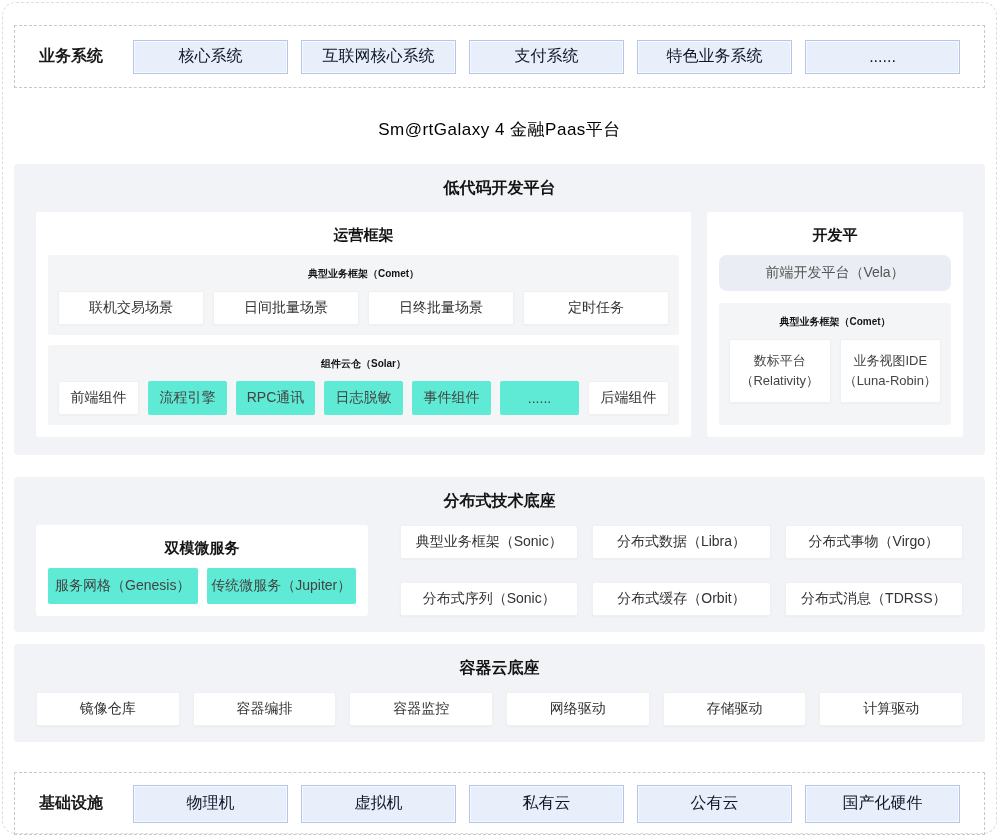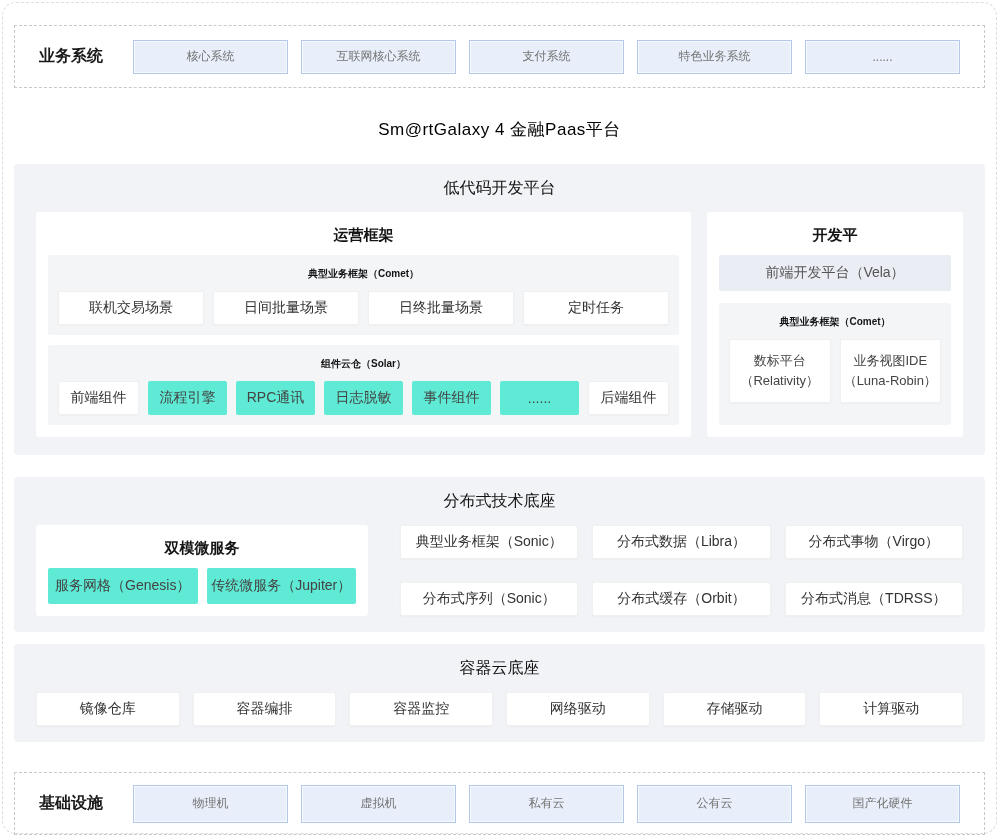--- a/index.html
+++ b/index.html
@@ -37,22 +37,22 @@
     white-space: nowrap;
     margin-right: 30px;
   }
   .bar-buttons { flex: 1; display: flex; gap: 13px; }
   .blue-btn {
     flex: 1;
     height: 34px;
     background: #e8effa;
     border: 1px solid #b3c8e9;
     box-shadow: inset 0 0 0 1px #f6f9ff;
-    color: #737373;
-    font-size: 12px;
+    color: #0f172a;
+    font-size: 16px;
     display: flex; align-items: center; justify-content: center;
     cursor: pointer;
     white-space: nowrap;
   }
   .infra-bar .blue-btn { height: 38px; }
 
   .main-title {
     margin-top: 30px;
     text-align: center;
     font-size: 17px;
@@ -63,21 +63,21 @@
 
   
   .section {
     background: #f2f3f6;
     border-radius: 4px;
     padding: 14px 22px 18px;
   }
   .section h2 {
     text-align: center;
     font-size: 16px;
-    font-weight: 400;
+    font-weight: 700;
     color: #141414;
     margin-bottom: 13px;
   }
   .lowcode { margin-top: 23px; }
   .distributed { margin-top: 22px; padding-bottom: 16px; }
   .container-sec { margin-top: 12px; padding-bottom: 16px; }
 
   .white-box {
     background: #ffffff;
     border-radius: 3px;
@@ -128,21 +128,21 @@
   .lowcode-cols { display: flex; gap: 16px; }
   .op-box { flex: 1; }
   .op-box .inner-gray + .inner-gray { margin-top: 10px; }
   .dev-box { width: 256px; display: flex; flex-direction: column; }
   .vela-btn {
     height: 36px;
     background: #ebedf4;
     color: #555;
     font-size: 14px;
     display: flex; align-items: center; justify-content: center;
-    border-radius: 2px;
+    border-radius: 8px;
     margin-bottom: 12px;
     cursor: pointer;
     white-space: nowrap;
   }
   .dev-comet { flex: 1; }
   .dev-chip {
     flex: 1;
     height: 64px;
     background: #fff;
     border: 1px solid #f0f0f0;

